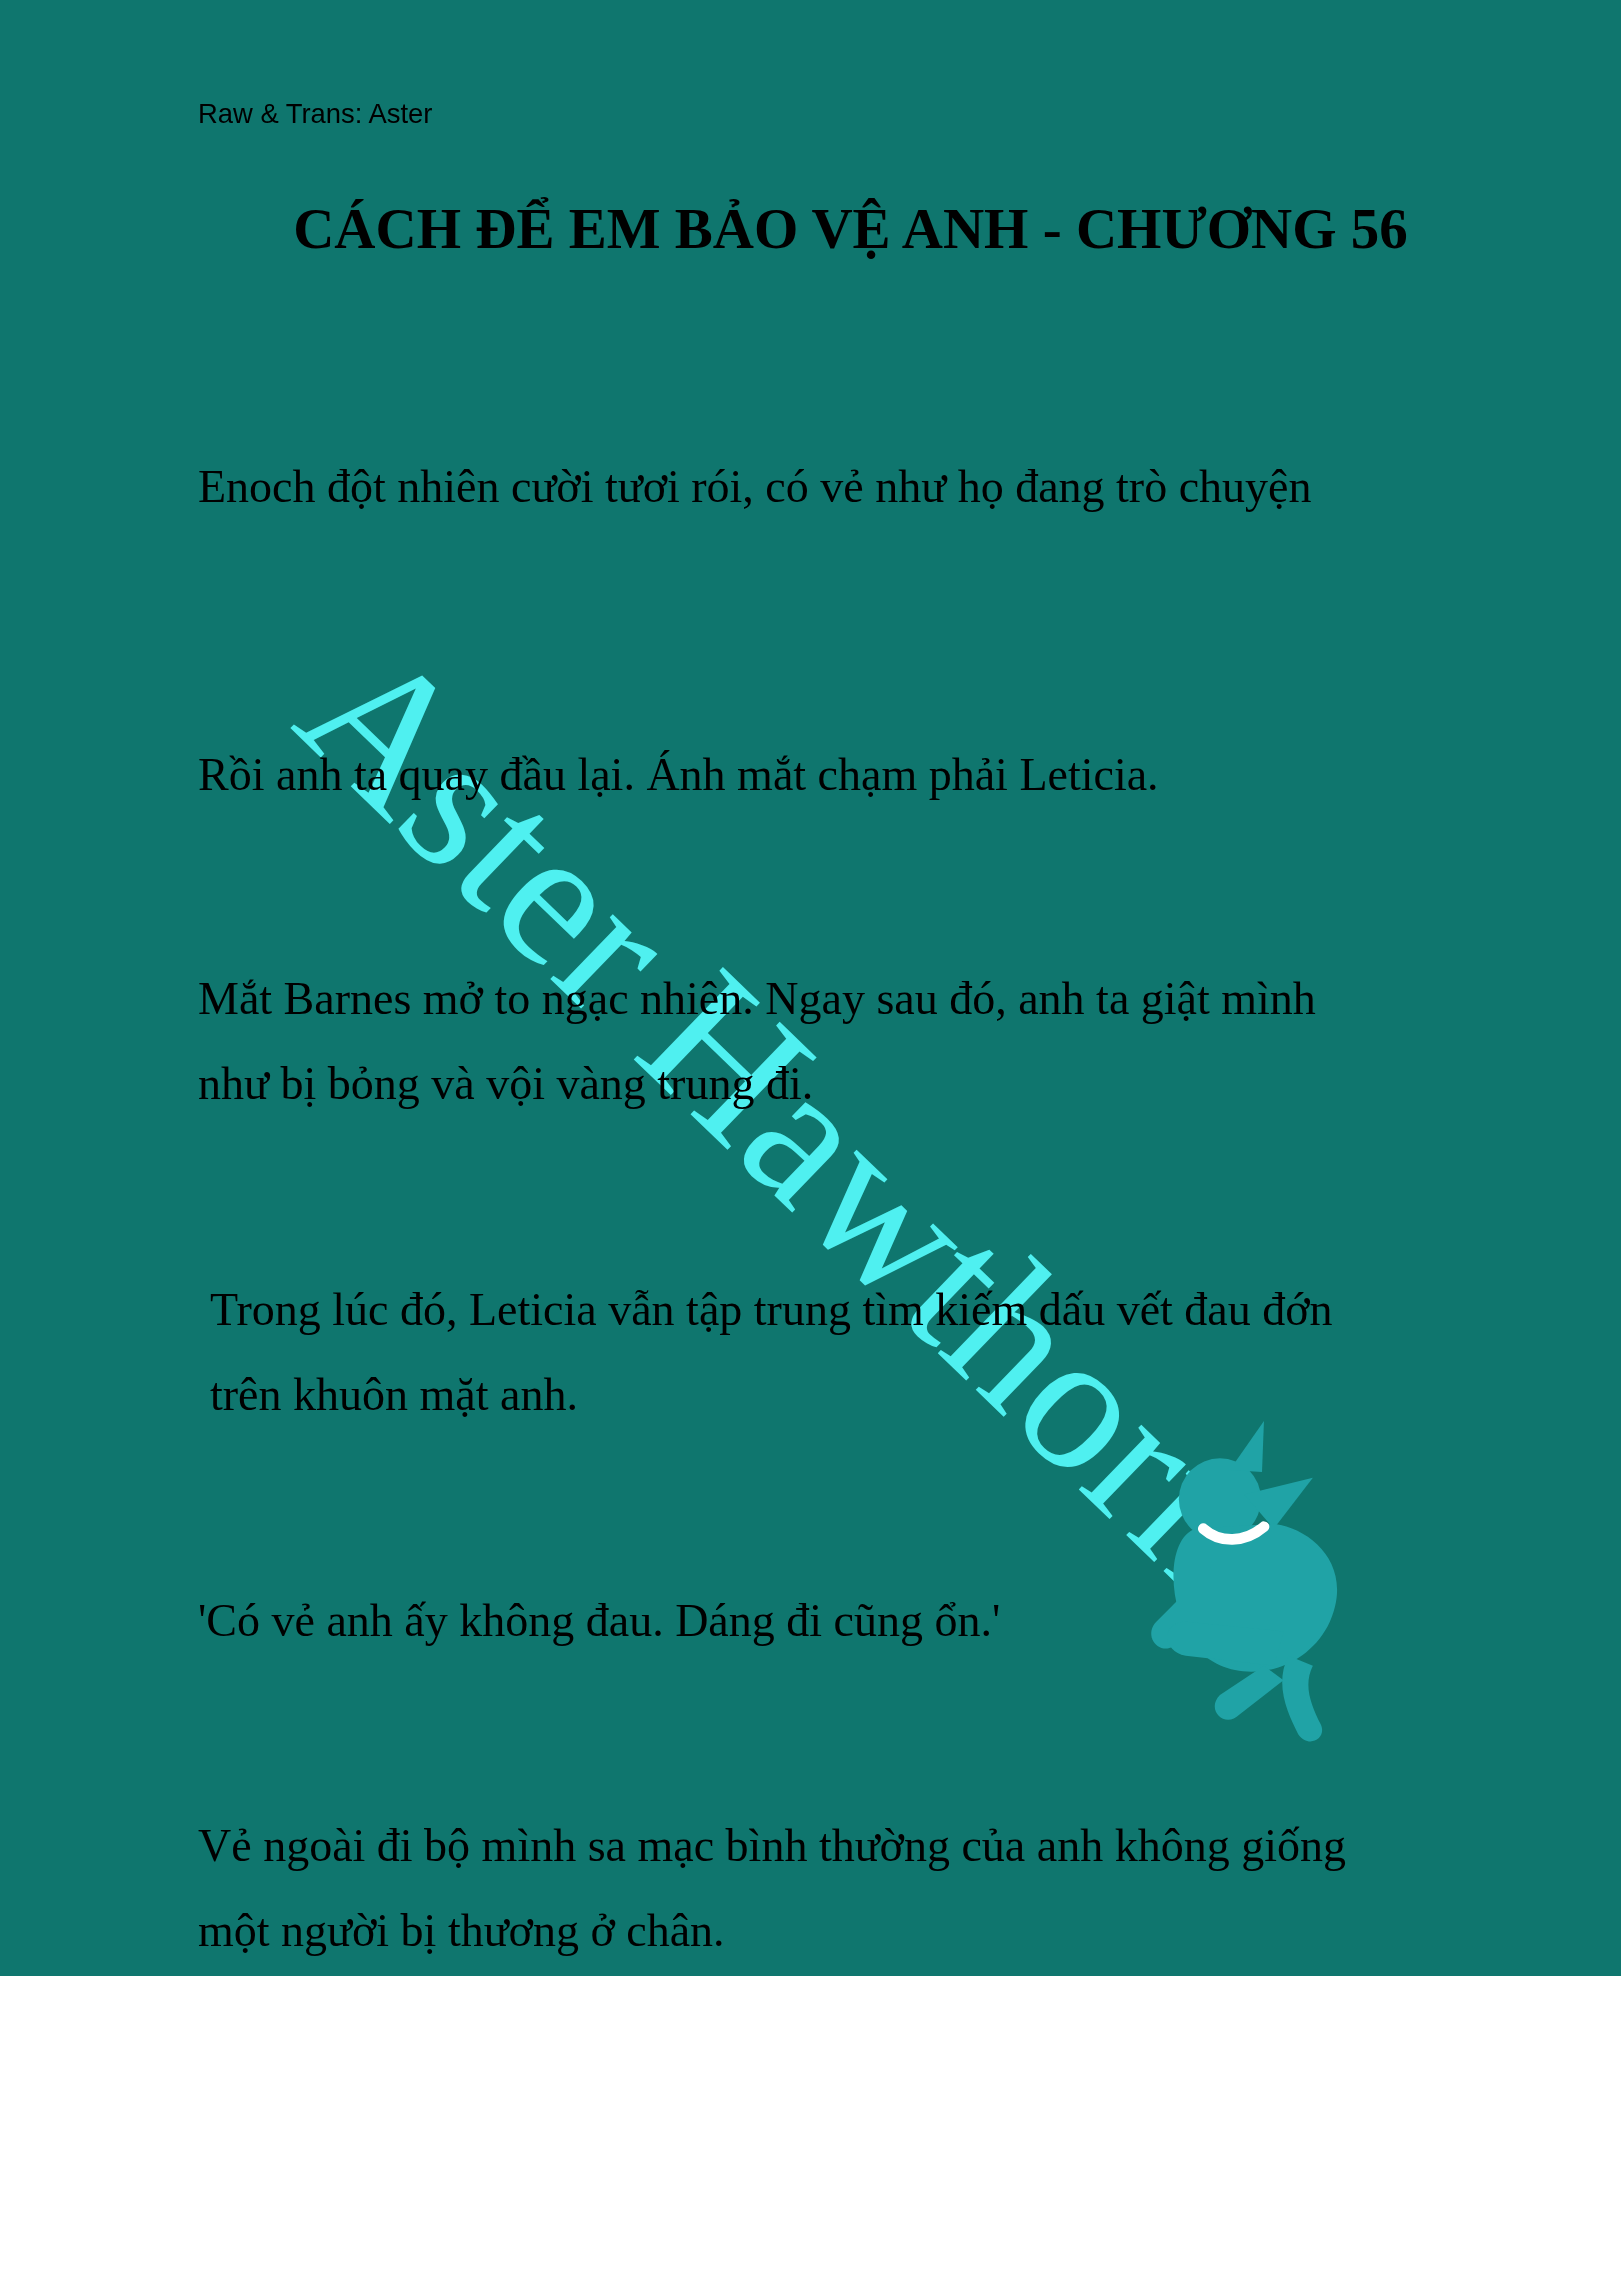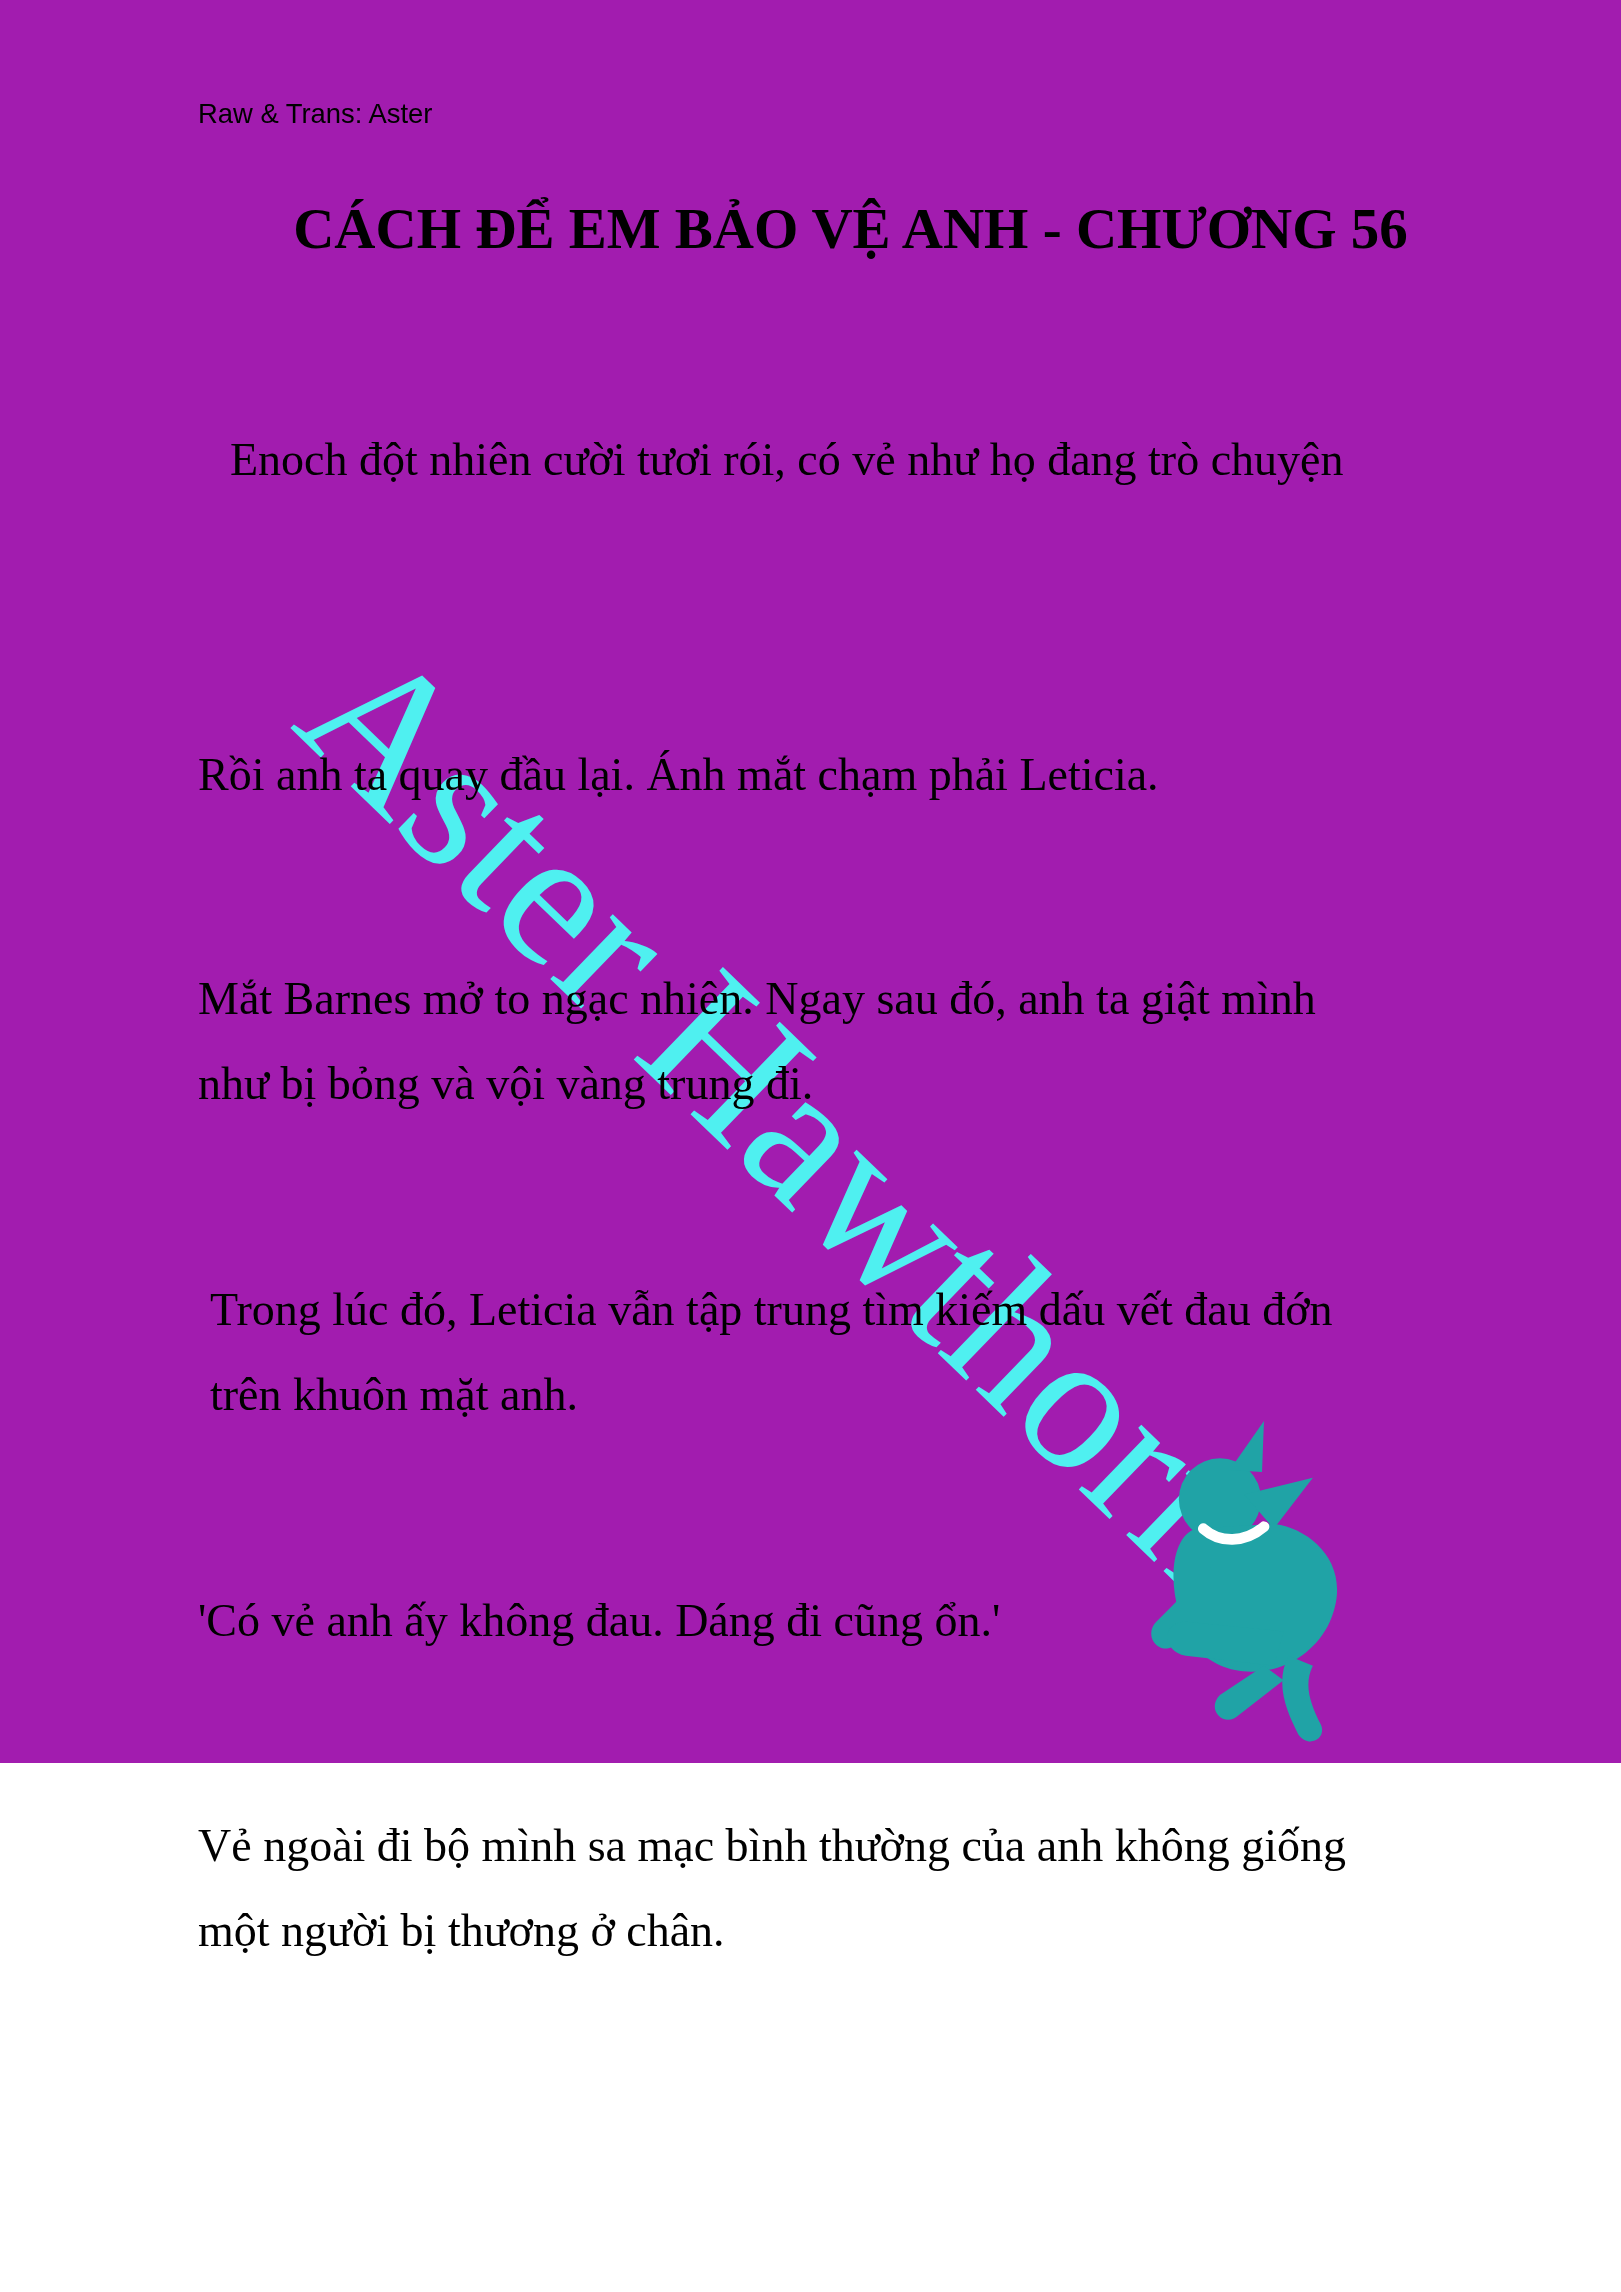--- a/index.html
+++ b/index.html
@@ -1,17 +1,17 @@
 <!DOCTYPE html>
 <html><head>
   <meta charset="utf-8">
   <style>
     html, body { margin: 0; padding: 0; background: #ffffff; }
     body { width: 1621px; height: 2293px; position: relative; overflow: hidden; }
-    .page { position: absolute; left: 0; top: 0; width: 1621px; height: 1763px; background: #a21caf; }
+    .page { position: absolute; left: 0; top: 0; width: 1621px; height: 1976px; background: #0f766e; }
     .credit {
       position: absolute; left: 198px; top: 98px;
       font-family: "Liberation Sans", sans-serif; font-size: 27.4px; color: #000;
       letter-spacing: 0px;
     }
     .title {
       position: absolute; left: 0; top: 196px; width: 1621px; text-align: center;
       font-family: "Liberation Serif", serif; font-weight: bold; font-size: 57px; color: #000; margin-left: 40px;
     }
     .para {
@@ -28,21 +28,21 @@
     }
     .cat { position: absolute; left: 1127px; top: 1421px; width: 225px; height: 323px; z-index: 3; }
   </style>
 </head>
 <body>
 
 <div class="page">
   <div class="credit">Raw &amp; Trans: Aster</div>
   <div class="title">CÁCH ĐỂ EM BẢO VỆ ANH - CHƯƠNG 56</div>
 
-  <div class="para" style="top:417px;margin-left:32px;">
+  <div class="para" style="top:444px;">
     <div>Enoch đột nhiên cười tươi rói, có vẻ như họ đang trò chuyện</div>
   </div>
   <div class="para" style="top:732px;">
     <div>Rồi anh ta quay đầu lại. Ánh mắt chạm phải Leticia.</div>
   </div>
   <div class="para" style="top:956px;">
     <div>Mắt Barnes mở to ngạc nhiên. Ngay sau đó, anh ta giật mình</div>
     <div>như bị bỏng và vội vàng trung đi.</div>
   </div>
   <div class="para" style="top:1267px;margin-left:12px;">

